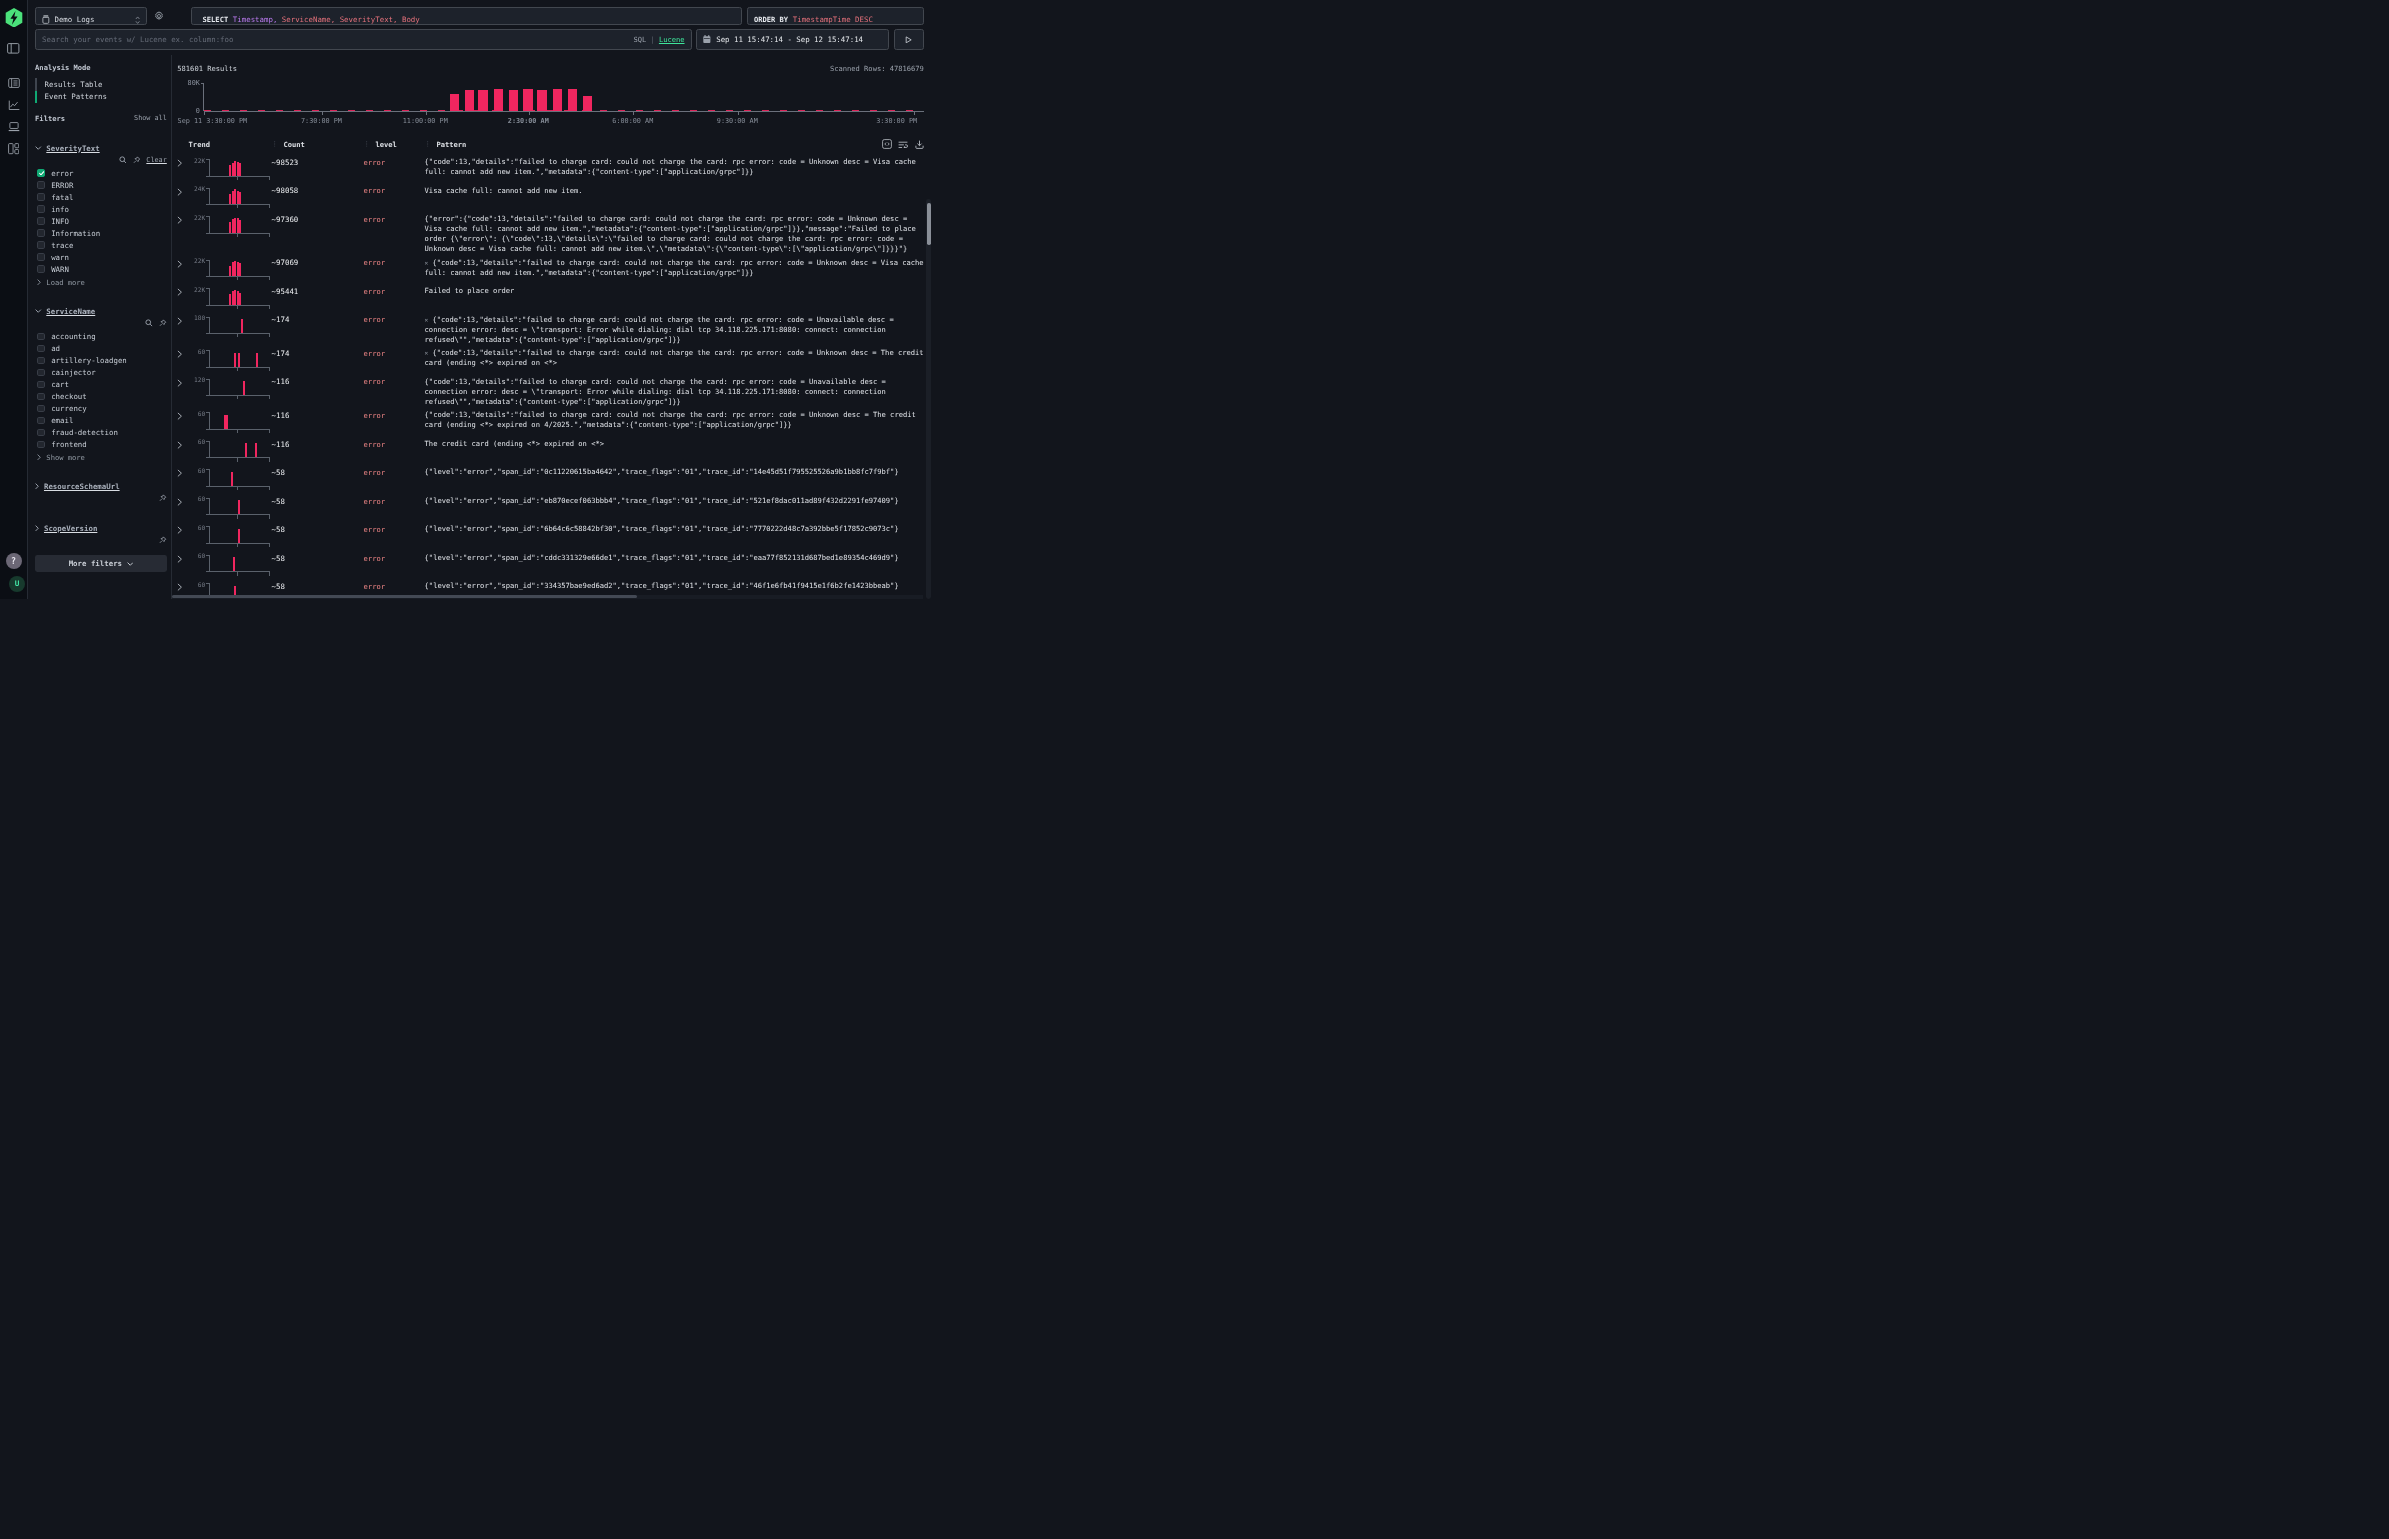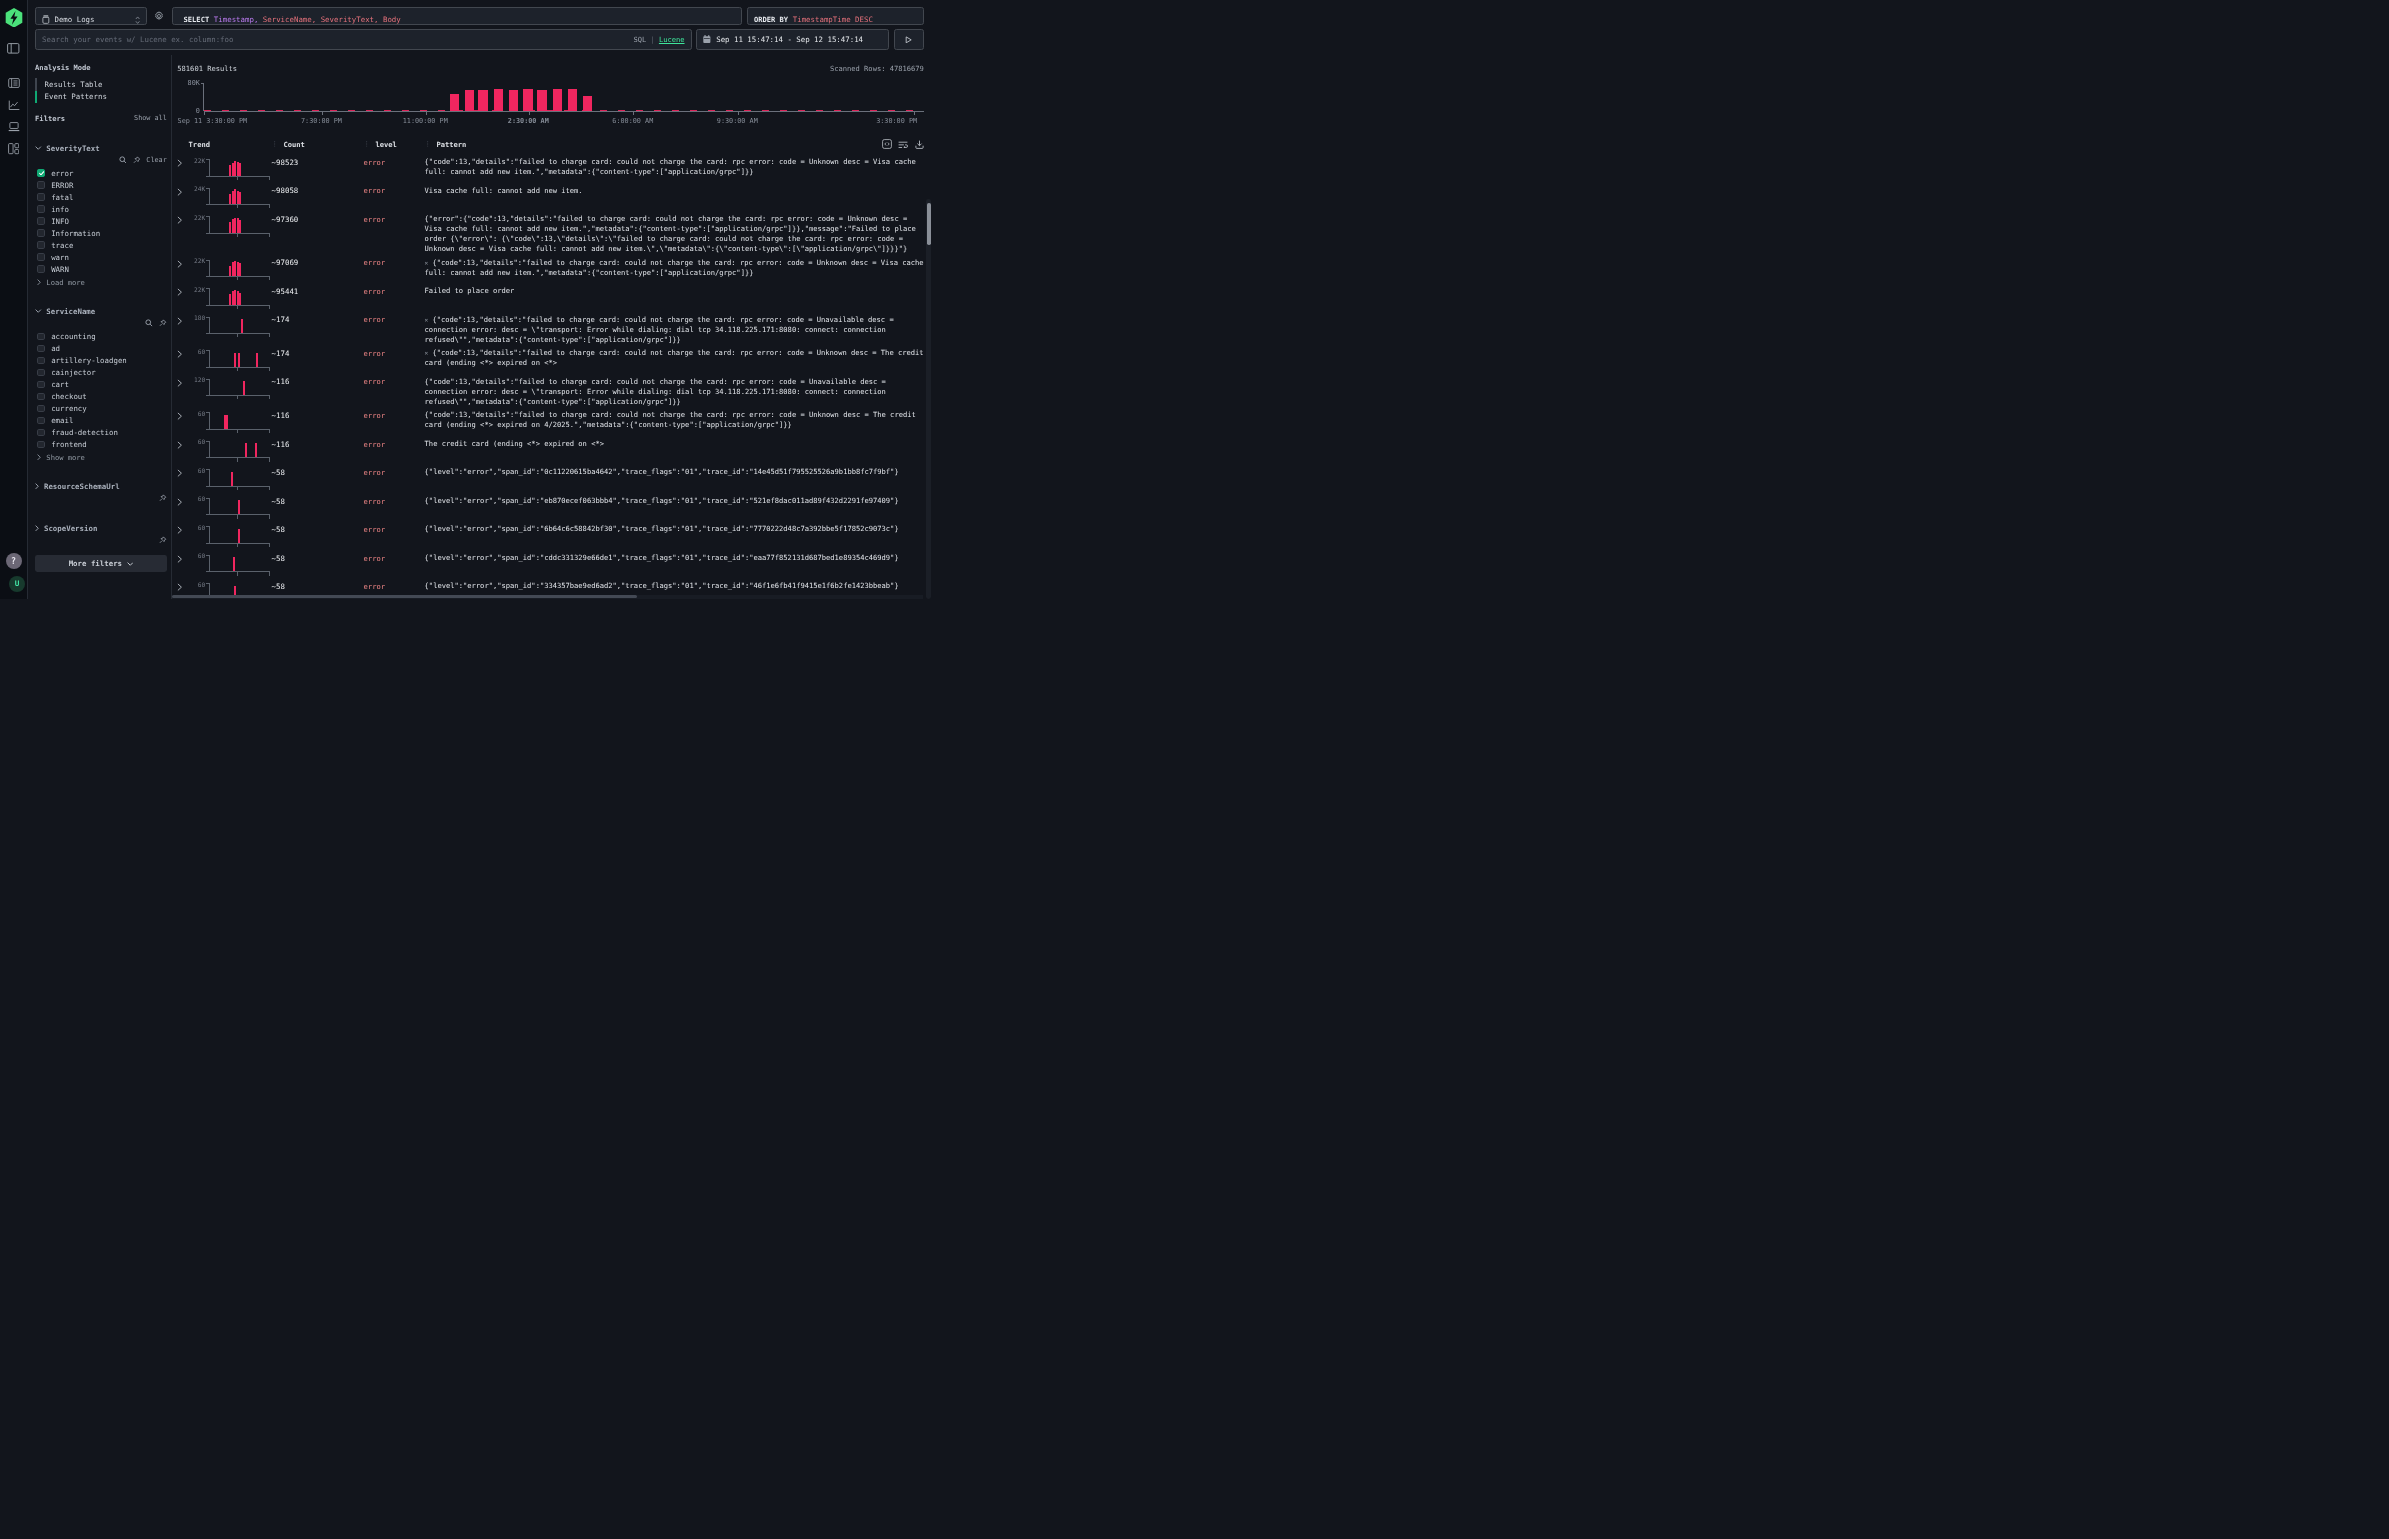--- a/index.html
+++ b/index.html
@@ -34,21 +34,21 @@
   
   .main{flex:1;display:flex;flex-direction:column;min-width:0;}
   .topbar{padding:6.5px 7.1px 4.7px;display:flex;flex-direction:column;gap:4.2px;}
   .tb-row{display:flex;align-items:center;gap:4.7px;}
   .box{background:var(--panel);border:0.6px solid var(--inborder);border-radius:2.4px;
     display:flex;align-items:center;padding:0 6px;font-size:7.4px;color:var(--text);}
   .h31{height:18.4px;align-items:flex-end;} .h35{height:21px;}
   .source-box{width:112px;gap:4.7px;cursor:pointer;}
   .source-box .lbl{flex:1;}
   .gear-btn{width:15.4px;height:15.4px;display:flex;align-items:center;justify-content:center;color:#9aa1aa;cursor:pointer;}
-  .sql-box{flex:1;gap:0;cursor:text;}
+  .sql-box{flex:1;gap:0;cursor:text;margin-left:19px;}
   .kw{color:#e6e9ee;font-weight:bold;margin-right:4.7px;font-size:7.1px;}
   .seg-purple{color:var(--purple);} .seg-salmon{color:var(--redid);}
   .order-box{width:177px;cursor:text;}
   .search-box{flex:1;gap:4.7px;cursor:text;align-items:center;}
   .search-box .ph{flex:1;color:#666c78;font-size:7.4px;}
   .mode-toggle{display:flex;align-items:center;gap:4.2px;font-size:7.1px;}
   .mode-sql{color:var(--muted);cursor:pointer;}
   .mode-div{color:#5a6069;}
   .mode-lucene{color:var(--green-bright);cursor:pointer;text-decoration:underline;}
   .date-box{width:193px;gap:5.3px;cursor:pointer;color:#e6e9ed;}
@@ -58,21 +58,21 @@
   .content{flex:1;display:flex;min-height:0;}
   .filters{width:144px;flex:0 0 144px;border-right:0.6px solid var(--border);
     padding:8.3px 4.2px 0 7.1px;font-size:7.4px;overflow:hidden;}
   .f-title{font-weight:bold;font-size:7.1px;color:#c2c8d2;margin-bottom:6px;}
   .mode-item{position:relative;padding:1.8px 0 1.8px 9.5px;color:#ced3da;cursor:pointer;font-size:7.4px;}
   .mode-item::before{content:"";position:absolute;left:0;top:0;bottom:0;width:1.8px;background:#3f454f;}
   .mode-item.active::before{background:var(--green);}
   .filters-head{display:flex;align-items:center;justify-content:space-between;margin:10.7px 0 6px;}
   .clear-all{color:var(--muted);font-size:6.8px;cursor:pointer;}
   .group{margin-bottom:3.6px;}
-  .group-head{display:flex;align-items:center;gap:4.7px;padding:3.6px 0;cursor:pointer;}
+  .group-head{display:flex;align-items:center;gap:4.7px;padding:3.6px 0;cursor:pointer;text-decoration:underline;}
   .group-name{font-weight:bold;color:#aab1bc;font-size:7.4px;flex:1;}
   .ghead-icons{display:flex;align-items:center;gap:6px;color:#aab1bc;margin-top:23px;}
   .ghead-icons .txt{font-size:6.8px;color:var(--muted);cursor:pointer;}
   .opt{display:flex;align-items:center;gap:6px;padding:1.5px 0 1.5px 2.4px;cursor:pointer;}
   .cbx{width:7.7px;height:7.7px;border-radius:1.8px;background:#22262e;border:0.6px solid #383d47;
     display:flex;align-items:center;justify-content:center;flex:0 0 7.7px;}
   .cbx.on{background:var(--green);border-color:var(--green);}
   .opt .olabel{color:#c6ccd4;font-size:7.4px;}
   .loadmore{display:flex;align-items:center;gap:4.7px;color:#9199a3;font-size:7.1px;padding:2.4px 0 2.4px 2.4px;cursor:pointer;}
   .more-filters{margin:8.3px 0 0;height:16.6px;background:var(--panel2);border-radius:2.4px;

